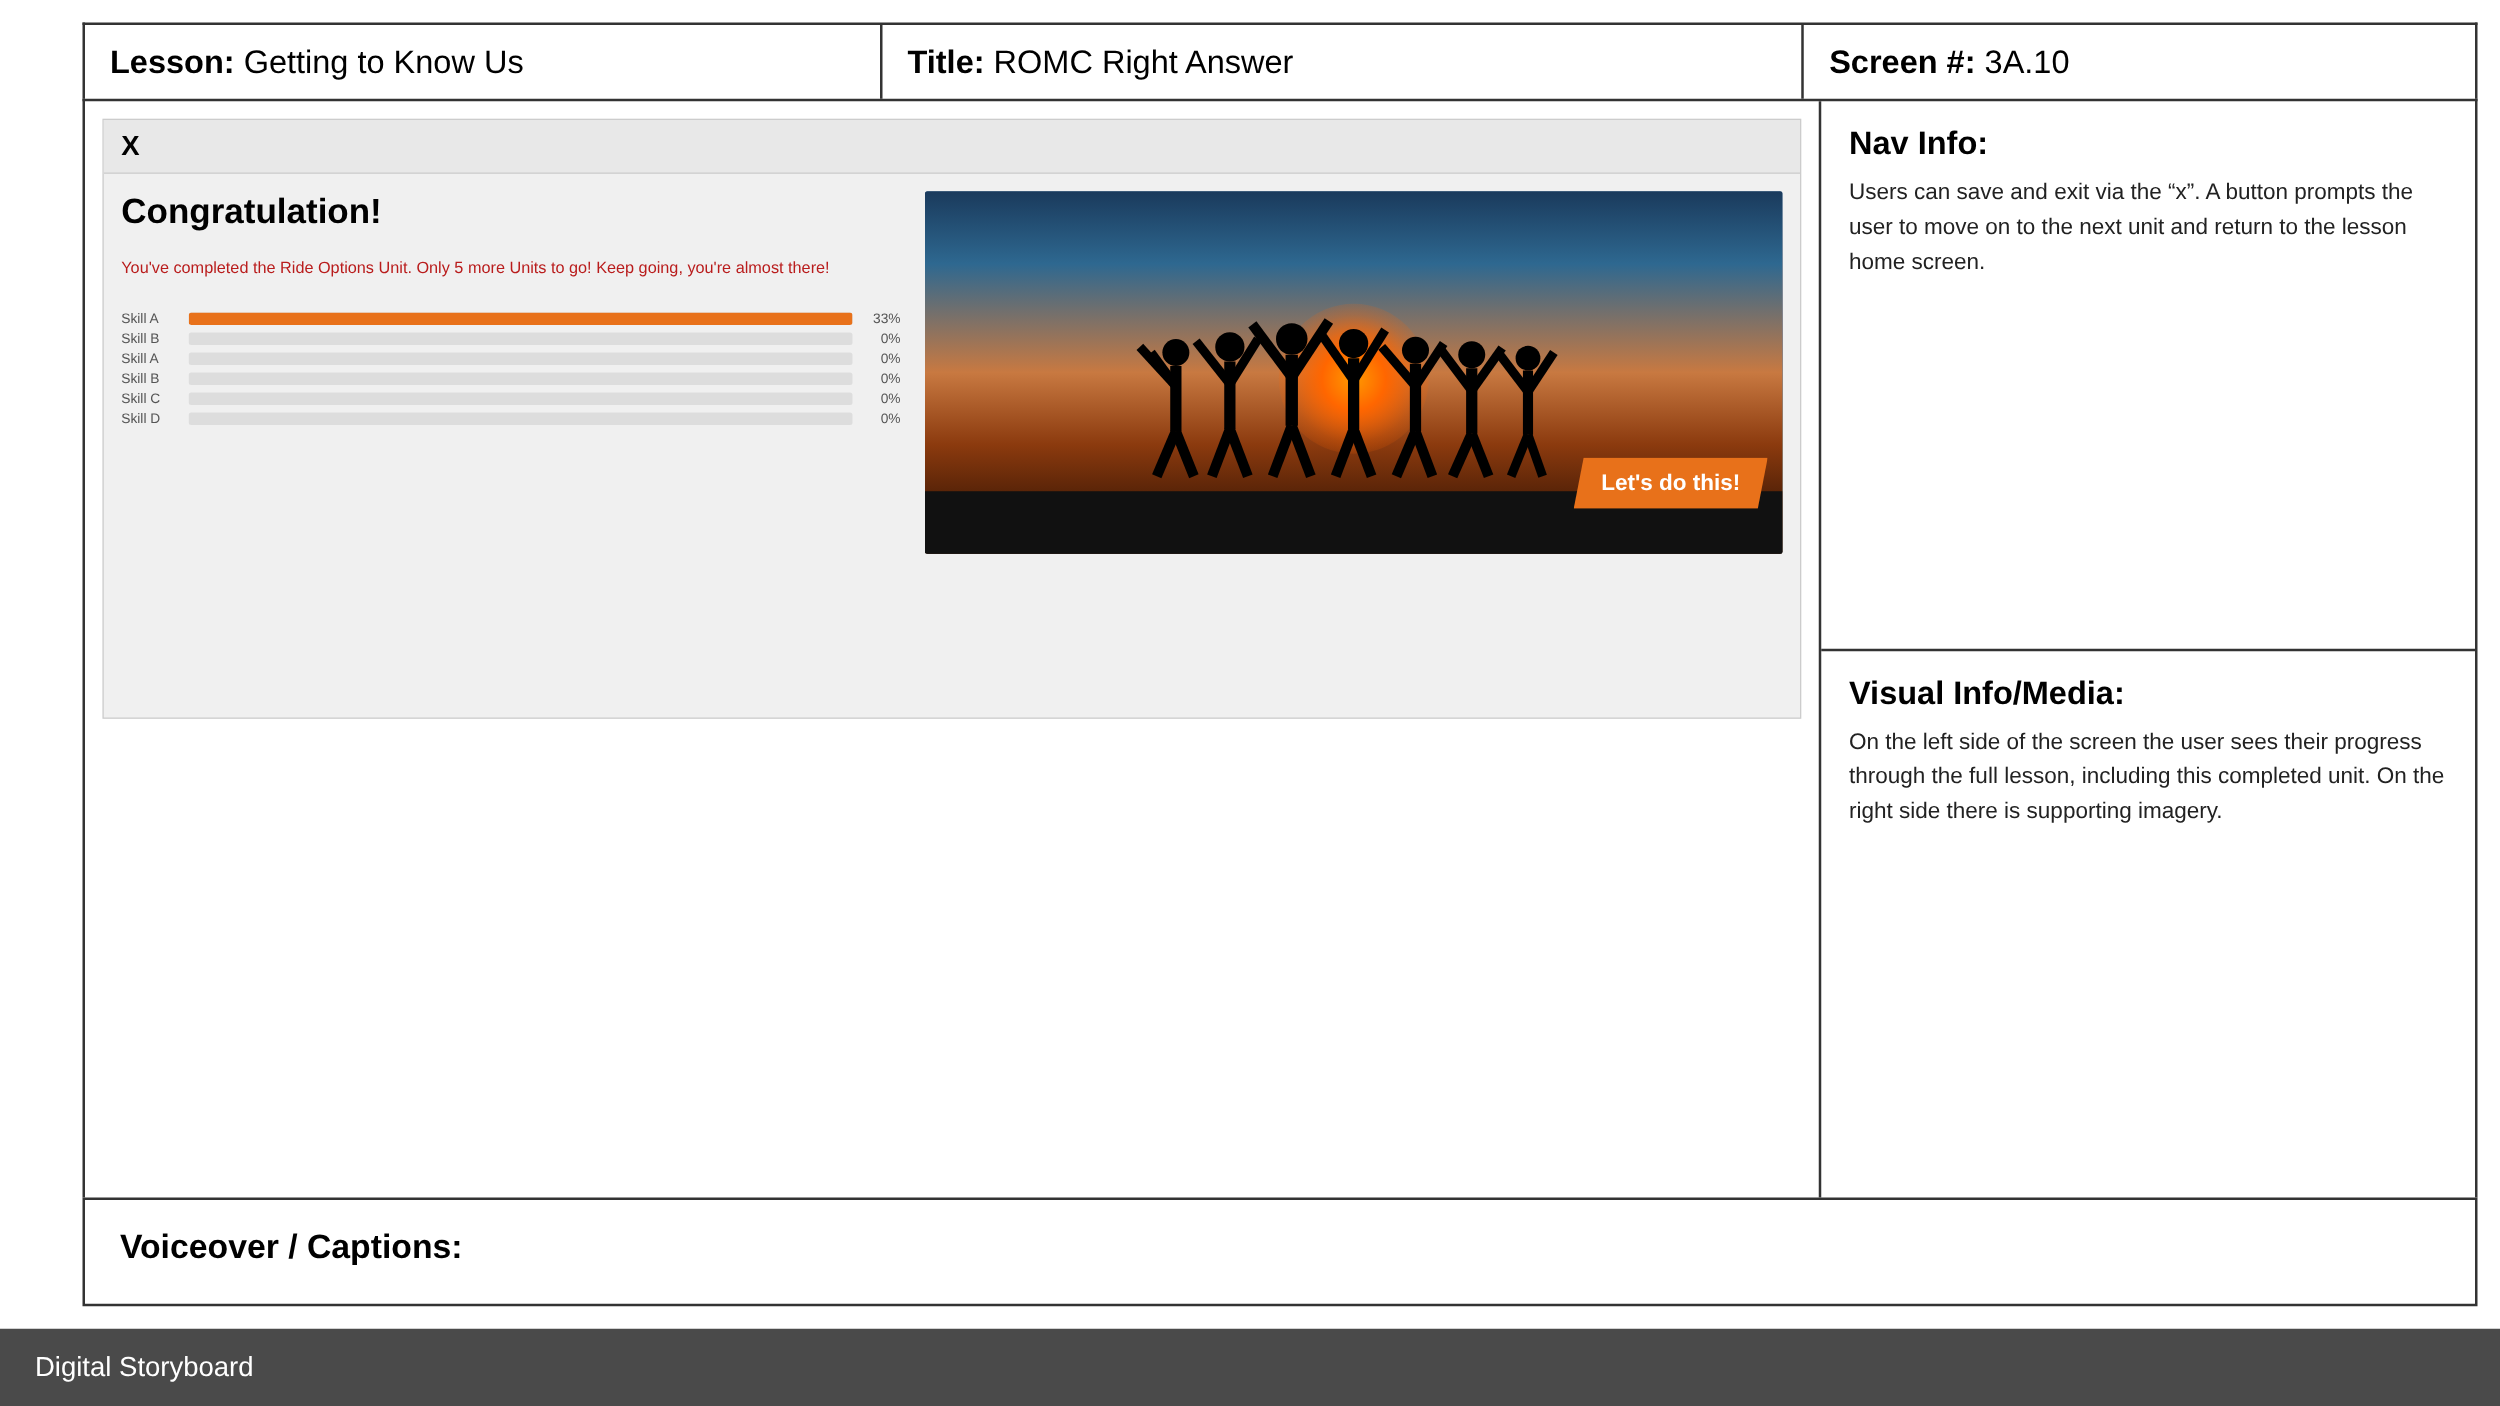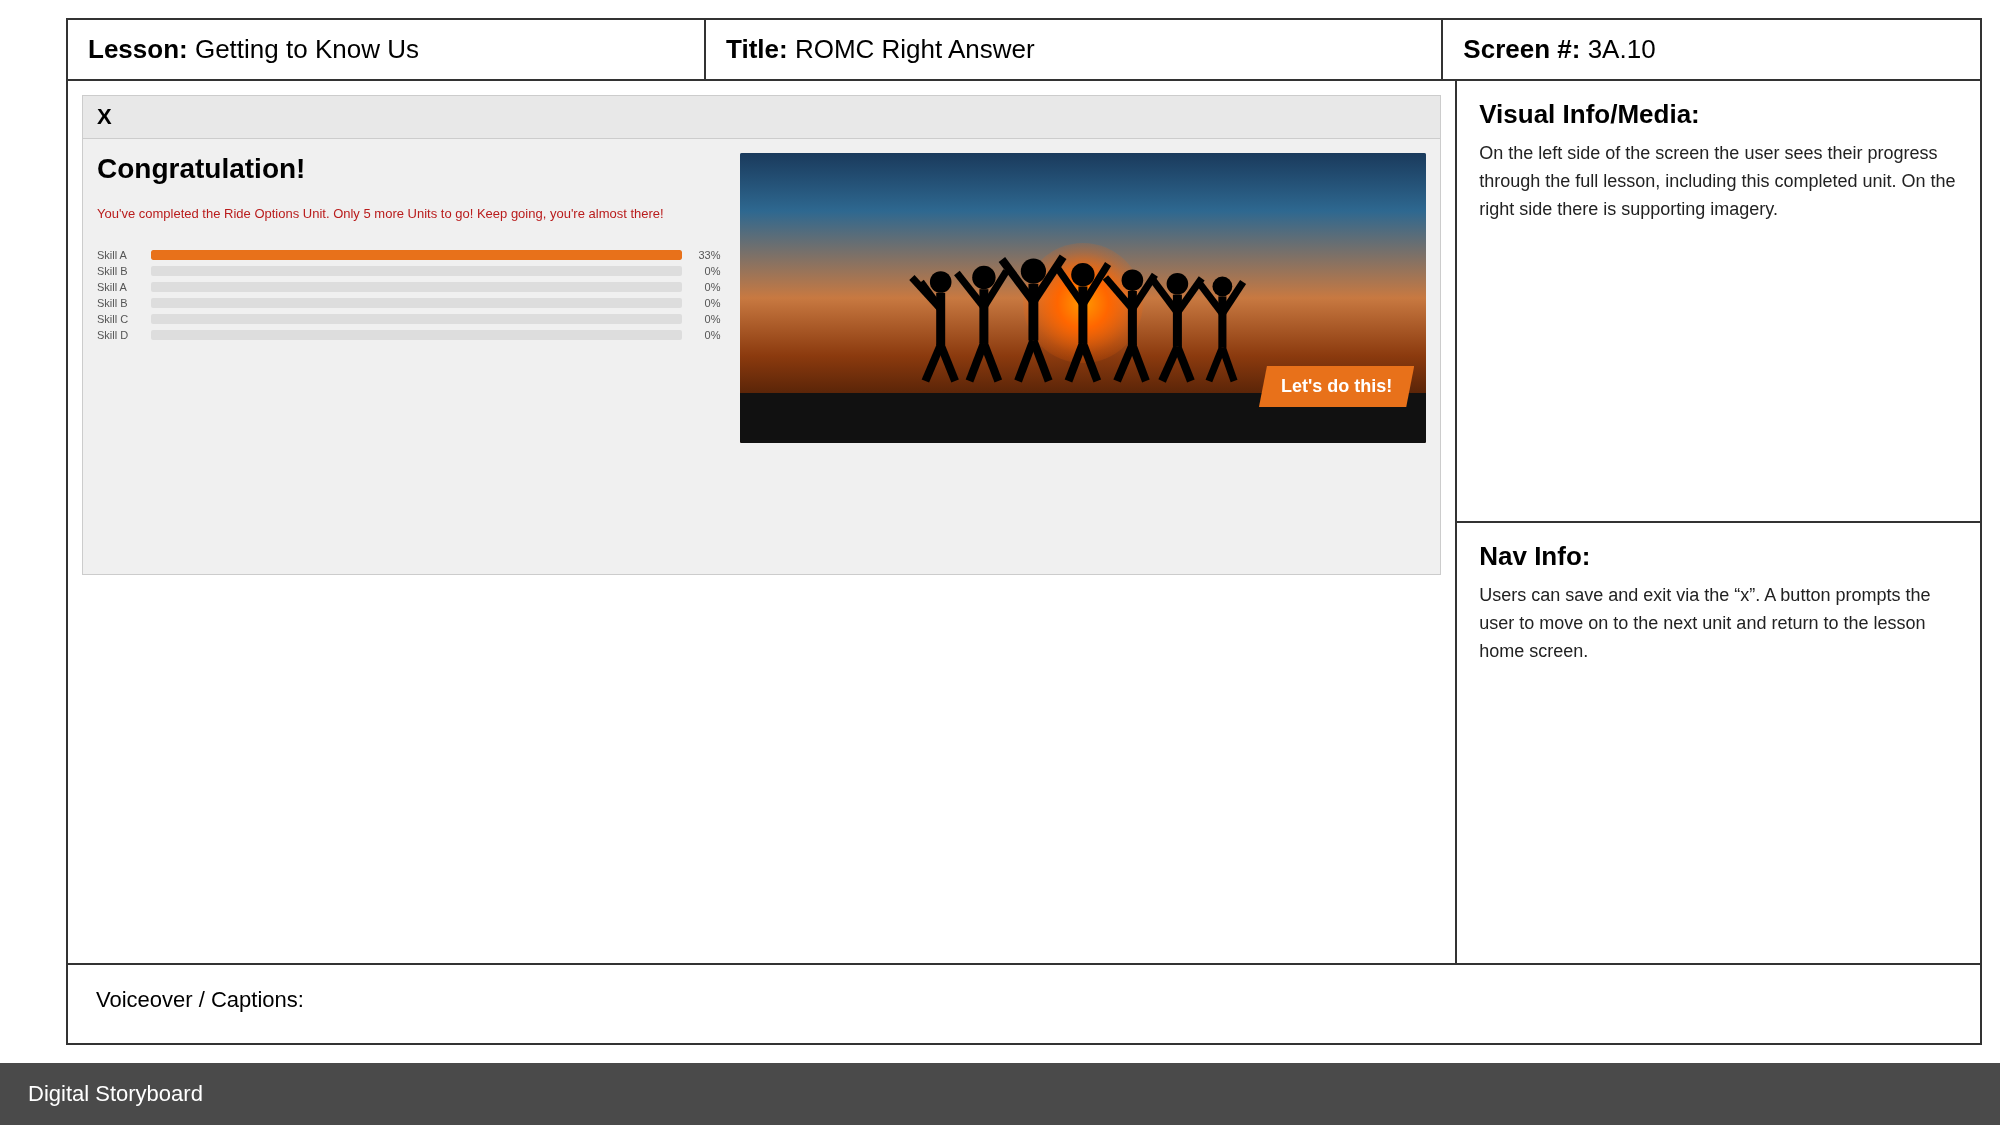--- a/index.html
+++ b/index.html
@@ -200,22 +200,22 @@
       line-height: 1.55;
       color: #222;
     }
 
     
     .voiceover-row {
       border: 2px solid #333;
       padding: 22px 28px;
     }
     .voiceover-heading {
-      font-size: 22px;
-      font-weight: normal;
+      font-size: 27px;
+      font-weight: bold;
       margin-bottom: 8px;
     }
     .voiceover-text {
       font-size: 21px;
       line-height: 1.6;
       color: #222;
     }
 
     
     .footer {
@@ -390,26 +390,26 @@
 
               <div class="cta-button">Let's do this!</div>
             </div>
           </div>
         </div>
       </div>
     </div>
 
     <div class="info-pane">
       <div class="info-section">
+        <div class="info-heading">Nav Info:</div>
+        <div class="info-body">Users can save and exit via the “x”. A button prompts the user to move on to the next unit and return to the lesson home screen.</div>
+      </div>
+      <div class="info-section">
         <div class="info-heading">Visual Info/Media:</div>
         <div class="info-body">On the left side of the screen the user sees their progress through the full lesson, including this completed unit. On the right side there is supporting imagery.</div>
-      </div>
-      <div class="info-section">
-        <div class="info-heading">Nav Info:</div>
-        <div class="info-body">Users can save and exit via the “x”. A button prompts the user to move on to the next unit and return to the lesson home screen.</div>
       </div>
     </div>
   </div>
 
   <div class="voiceover-row">
     <div class="voiceover-heading">Voiceover / Captions:</div>
   </div>
 </div>
 
 <div class="footer">

